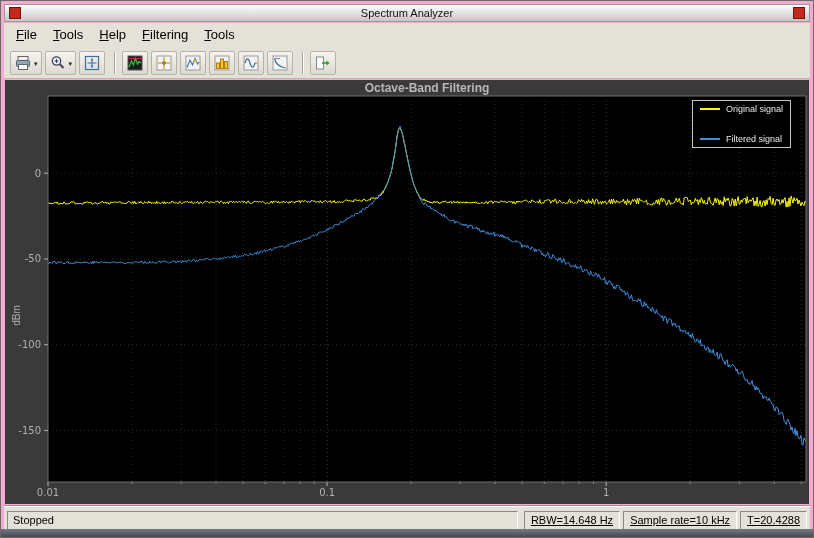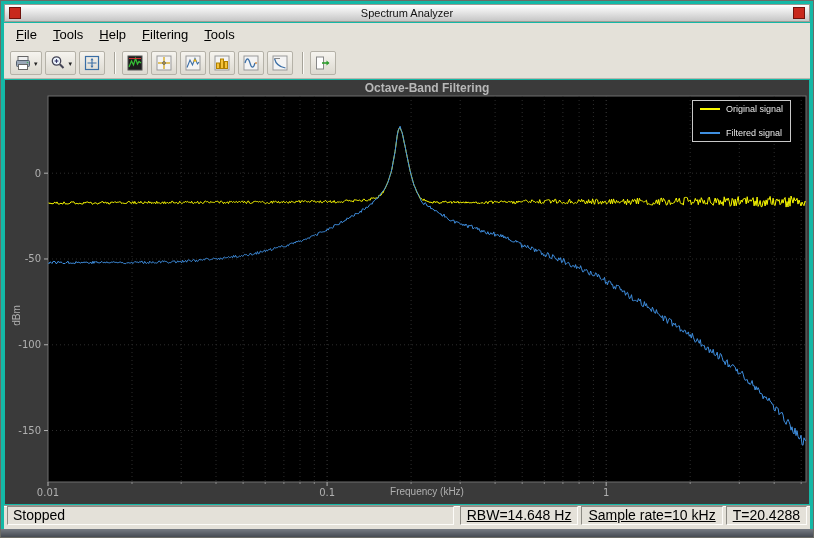--- a/index.html
+++ b/index.html
@@ -1,17 +1,17 @@
 <!DOCTYPE html>
 <html><head>
 <meta charset="utf-8">
 <style>
   html,body{margin:0;padding:0;width:814px;height:538px;overflow:hidden;
     background:#9aa0a6;font-family:"Liberation Sans",sans-serif;}
-  .window{position:absolute;inset:0;background:#14b8a6;border:1px solid #6b6b66;box-sizing:border-box;padding-left:44px;}
+  .window{position:absolute;inset:0;background:#f9a8d4;border:1px solid #6b6b66;box-sizing:border-box;padding-left:44px;}
   .titlebar{position:absolute;left:3px;right:3px;top:3px;height:18px;
     background:linear-gradient(#ffffff,#c6c6c6);border:1px solid #9b9b94;box-sizing:border-box;
     display:flex;align-items:center;justify-content:center;font-size:11px;color:#111;}
   .tb-btn{position:absolute;top:2px;width:12px;height:12px;background:#c8281c;border:1px solid #6f120c;box-sizing:border-box;}
   .tb-btn.left{left:4px}.tb-btn.right{right:4px}
   .menubar{position:absolute;left:3px;right:3px;top:22px;height:25px;display:flex;align-items:flex-start;
     padding-left:4px;font-size:13px;background:#e4e1d9;}
   .menu-item{display:inline-block;padding:4px 8px;color:#000;cursor:default;}
   .menu-item::first-letter{text-decoration:underline;}
   .toolbar{position:absolute;left:3px;right:3px;top:47px;height:31px;display:flex;align-items:center;
@@ -21,26 +21,26 @@
   .dd{font-size:7px;color:#222;line-height:1;}
   .tb-sep{width:0;height:22px;border-left:1px solid #a6a399;border-right:1px solid #fbfaf7;margin:0 6px;}
   .plot-region{position:absolute;left:4px;right:4px;top:79px;height:424px;background:#3a3a3a;}
   .plot-title{position:absolute;left:43px;width:758px;top:1px;text-align:center;
     font-size:12px;font-weight:bold;color:#b8b8b8;}
   #chart{position:absolute;left:0;top:0;}
   .x-label{position:absolute;left:43px;width:758px;top:406px;text-align:center;font-size:10px;color:#b0b0b0;}
   .y-label{position:absolute;left:-9px;top:230px;width:40px;text-align:center;font-size:10px;color:#b0b0b0;
     transform:rotate(-90deg);}
   .legend{position:absolute;right:18px;top:20px;background:#000;border:1px solid #c8c8c8;
-    padding:3px 7px;display:flex;flex-direction:column;gap:14px;}
+    padding:3px 7px;display:flex;flex-direction:column;gap:20px;}
   .legend-entry{display:flex;align-items:center;gap:6px;font-size:9px;color:#e6e6e6;white-space:nowrap;}
   .legend-swatch{display:inline-block;width:20px;height:0;border-top:2px solid;}
   .statusbar{position:absolute;left:3px;right:3px;top:504px;height:25px;background:#e4e1d9;
-    border-top:1px solid #989590;box-shadow:inset 0 1px 0 #fcfbf8;display:flex;align-items:flex-start;
-    padding:0 3px;font-size:14px;color:#000;box-sizing:border-box;}
+    border-top:1px solid #989590;box-shadow:inset 0 1px 0 #fcfbf8;display:flex;align-items:flex-end;
+    padding:0 3px;font-size:11px;color:#000;box-sizing:border-box;}
   .status-left{flex:1;height:17px;line-height:17px;padding:0 5px;border:1px solid;
     border-color:#8c8a83 #fdfcf9 #fdfcf9 #8c8a83;margin-right:3px;}
   .status-cell{height:17px;line-height:17px;padding:0 6px;border:1px solid;
     border-color:#8c8a83 #fdfcf9 #fdfcf9 #8c8a83;margin-left:3px;white-space:nowrap;text-decoration:underline;}
   .bottom-strip{position:absolute;left:0;right:0;bottom:0;height:8px;
     background:linear-gradient(#757a82,#454a52);}
   svg text{font-family:"DejaVu Sans","Liberation Sans",sans-serif;}
 </style>
 </head>
 <body>
@@ -207,21 +207,20 @@
         <line x1="39" y1="178.9777777777778" x2="43" y2="178.9777777777778" stroke="#b0b0b0"></line>
         <text x="36" y="182.4777777777778" text-anchor="end" font-size="10" fill="#b0b0b0">-50</text>
         <line x1="39" y1="264.7555555555556" x2="43" y2="264.7555555555556" stroke="#b0b0b0"></line>
         <text x="36" y="268.2555555555556" text-anchor="end" font-size="10" fill="#b0b0b0">-100</text>
         <line x1="39" y1="350.53333333333336" x2="43" y2="350.53333333333336" stroke="#b0b0b0"></line>
         <text x="36" y="354.03333333333336" text-anchor="end" font-size="10" fill="#b0b0b0">-150</text>
         <path d="M43.0 122.5L44.0 123.5L45.0 122.9L46.0 123.8L47.0 123.4L48.0 124.0L49.0 122.6L50.0 122.2L51.0 123.4L52.0 121.9L53.0 123.9L54.0 124.1L55.0 123.8L56.0 123.0L57.0 123.9L58.0 123.9L59.0 121.8L60.0 123.6L61.0 124.1L62.0 123.6L62.9 124.2L63.9 123.6L64.9 123.4L65.9 121.9L66.9 121.9L67.9 122.0L68.9 121.8L69.9 123.6L70.9 123.9L71.9 123.2L72.9 123.8L73.9 123.8L74.9 123.0L75.9 124.0L76.9 123.9L77.9 124.1L78.9 122.1L79.9 123.2L80.9 122.1L81.9 122.2L82.9 121.9L83.9 122.8L84.9 122.6L85.9 122.1L86.9 123.8L87.9 124.3L88.9 123.2L89.9 123.0L90.9 122.8L91.9 123.6L92.9 124.2L93.9 122.9L94.9 123.1L95.9 122.3L96.9 121.8L97.9 121.6L98.9 123.0L99.9 122.6L100.8 122.0L101.8 123.5L102.8 122.3L103.8 124.0L104.8 124.0L105.8 122.2L106.8 122.2L107.8 122.2L108.8 122.7L109.8 121.6L110.8 122.2L111.8 122.6L112.8 122.1L113.8 122.2L114.8 121.7L115.8 122.1L116.8 123.7L117.8 122.7L118.8 123.5L119.8 123.4L120.8 123.5L121.8 123.2L122.8 121.8L123.8 121.4L124.8 121.8L125.8 123.3L126.8 123.2L127.8 121.6L128.8 123.6L129.8 121.4L130.8 123.7L131.8 123.6L132.8 122.6L133.8 121.9L134.8 123.1L135.8 121.3L136.8 122.8L137.8 123.5L138.7 123.5L139.7 121.7L140.7 122.4L141.7 122.7L142.7 123.2L143.7 121.2L144.7 123.1L145.7 121.9L146.7 123.7L147.7 122.5L148.7 123.1L149.7 122.4L150.7 123.8L151.7 121.3L152.7 123.3L153.7 122.7L154.7 123.0L155.7 123.7L156.7 123.0L157.7 121.8L158.7 123.7L159.7 121.7L160.7 123.7L161.7 122.6L162.7 122.5L163.7 123.5L164.7 122.1L165.7 123.2L166.7 121.3L167.7 121.3L168.7 122.9L169.7 122.9L170.7 122.8L171.7 122.4L172.7 123.7L173.7 123.3L174.7 121.3L175.7 122.7L176.6 123.4L177.6 123.1L178.6 122.2L179.6 122.4L180.6 121.1L181.6 122.3L182.6 121.4L183.6 122.3L184.6 122.1L185.6 123.1L186.6 121.3L187.6 123.2L188.6 123.6L189.6 122.3L190.6 122.8L191.6 122.6L192.6 121.3L193.6 123.5L194.6 123.4L195.6 121.7L196.6 122.6L197.6 123.5L198.6 123.1L199.6 121.4L200.6 121.1L201.6 121.8L202.6 121.5L203.6 122.2L204.6 123.2L205.6 121.5L206.6 122.2L207.6 122.3L208.6 122.4L209.6 122.4L210.6 121.5L211.6 121.5L212.6 121.0L213.5 122.3L214.5 123.1L215.5 121.2L216.5 121.2L217.5 122.0L218.5 123.7L219.5 122.1L220.5 123.3L221.5 122.5L222.5 121.9L223.5 123.6L224.5 121.3L225.5 121.7L226.5 121.4L227.5 122.5L228.5 121.6L229.5 122.3L230.5 122.1L231.5 121.4L232.5 122.8L233.5 121.7L234.5 121.5L235.5 122.3L236.5 121.4L237.5 121.2L238.5 122.8L239.5 121.2L240.5 122.7L241.5 123.5L242.5 121.3L243.5 121.0L244.5 123.0L245.5 123.5L246.5 123.2L247.5 123.0L248.5 121.6L249.5 121.4L250.5 121.3L251.5 121.6L252.4 121.5L253.4 122.1L254.4 121.5L255.4 122.0L256.4 122.2L257.4 121.2L258.4 122.1L259.4 122.8L260.4 123.6L261.4 123.0L262.4 122.6L263.4 123.4L264.4 123.4L265.4 122.6L266.4 121.0L267.4 123.3L268.4 121.0L269.4 121.9L270.4 121.2L271.4 121.6L272.4 122.9L273.4 121.3L274.4 123.0L275.4 122.8L276.4 121.7L277.4 122.7L278.4 121.1L279.4 122.4L280.4 122.6L281.4 121.6L282.4 122.5L283.4 123.3L284.4 121.5L285.4 122.9L286.4 121.2L287.4 121.7L288.4 122.1L289.3 122.7L290.3 122.5L291.3 120.9L292.3 122.0L293.3 120.9L294.3 120.6L295.3 123.0L296.3 121.0L297.3 120.5L298.3 121.8L299.3 121.1L300.3 120.6L301.3 121.6L302.3 122.0L303.3 121.4L304.3 122.2L305.3 122.0L306.3 120.6L307.3 120.5L308.3 121.5L309.3 120.7L310.3 122.1L311.3 122.2L312.3 121.5L313.3 121.7L314.3 122.6L315.3 120.7L316.3 122.6L317.3 122.8L318.3 121.6L319.3 121.6L320.3 120.3L321.3 121.2L322.3 122.5L323.3 121.6L324.3 121.7L325.3 120.6L326.3 122.8L327.3 121.7L328.2 122.3L329.2 120.5L330.2 122.8L331.2 122.8L332.2 121.8L333.2 122.3L334.2 121.5L335.2 122.6L336.2 121.5L337.2 122.6L338.2 122.0L339.2 121.4L340.2 120.3L341.2 120.1L342.2 119.9L343.2 121.1L344.2 120.3L345.2 121.0L346.2 121.0L347.2 121.2L348.2 122.0L349.2 119.8L350.2 119.9L351.2 120.0L352.2 120.3L353.2 120.7L354.2 119.9L355.2 120.6L356.2 121.2L357.2 121.3L358.2 119.4L359.2 119.1L360.2 120.4L361.2 120.7L362.2 121.0L363.2 120.1L364.2 119.5L365.1 120.4L366.1 117.8L367.1 118.3L368.1 117.8L369.1 118.1L370.1 118.5L371.1 117.7L372.1 118.2L373.1 117.9L374.1 115.0L375.1 115.6L376.1 115.2L377.1 112.7L378.1 112.9L379.1 110.1L380.1 108.5L381.1 106.4L382.1 103.8L383.1 101.5L384.1 98.4L385.1 95.4L386.1 92.4L387.1 88.1L388.1 82.3L389.1 76.8L390.1 71.4L391.1 64.0L392.1 56.4L393.1 51.0L394.1 48.2L395.1 47.6L396.1 50.4L397.1 52.6L398.1 56.8L399.1 62.2L400.1 66.4L401.1 71.7L402.1 76.5L403.1 81.2L404.0 85.4L405.0 90.5L406.0 94.3L407.0 98.1L408.0 101.6L409.0 105.3L410.0 107.1L411.0 109.7L412.0 112.8L413.0 113.6L414.0 115.6L415.0 118.4L416.0 118.1L417.0 119.4L418.0 120.6L419.0 118.9L420.0 120.8L421.0 120.5L422.0 121.3L423.0 121.4L424.0 122.1L425.0 122.3L426.0 122.2L427.0 122.7L428.0 123.2L429.0 121.1L430.0 122.5L431.0 121.9L432.0 121.9L433.0 122.0L434.0 123.6L435.0 122.9L436.0 123.0L437.0 122.5L438.0 121.1L439.0 122.3L440.0 121.1L440.9 121.4L441.9 122.3L442.9 123.0L443.9 121.8L444.9 122.4L445.9 121.4L446.9 123.4L447.9 122.3L448.9 121.2L449.9 122.9L450.9 121.8L451.9 122.6L452.9 121.2L453.9 123.2L454.9 122.4L455.9 122.1L456.9 122.9L457.9 122.2L458.9 122.1L459.9 123.2L460.9 121.7L461.9 123.1L462.9 122.1L463.9 122.5L464.9 123.0L465.9 122.6L466.9 122.9L467.9 122.4L468.9 122.3L469.9 122.8L470.9 121.7L471.9 123.2L472.9 123.3L473.9 123.0L474.9 123.7L475.9 122.7L476.9 123.1L477.9 122.6L478.9 123.6L479.8 123.3L480.8 121.5L481.8 121.9L482.8 123.7L483.8 121.6L484.8 121.4L485.8 121.2L486.8 121.0L487.8 123.5L488.8 122.1L489.8 121.3L490.8 121.9L491.8 121.9L492.8 122.0L493.8 122.7L494.8 122.2L495.8 120.9L496.8 121.1L497.8 121.8L498.8 121.7L499.8 121.0L500.8 122.5L501.8 122.2L502.8 122.3L503.8 121.3L504.8 121.8L505.8 122.0L506.8 121.2L507.8 123.5L508.8 121.5L509.8 123.7L510.8 123.5L511.8 121.0L512.8 122.6L513.8 121.1L514.8 121.7L515.8 121.9L516.8 121.9L517.7 121.6L518.7 120.5L519.7 120.7L520.7 120.0L521.7 120.4L522.7 121.7L523.7 122.5L524.7 121.6L525.7 122.7L526.7 119.9L527.7 120.3L528.7 121.7L529.7 121.6L530.7 122.7L531.7 121.7L532.7 121.8L533.7 123.2L534.7 119.6L535.7 123.2L536.7 123.5L537.7 122.6L538.7 123.2L539.7 120.6L540.7 120.5L541.7 120.1L542.7 119.9L543.7 119.7L544.7 120.0L545.7 123.2L546.7 121.7L547.7 120.2L548.7 121.9L549.7 119.4L550.7 119.3L551.7 123.2L552.7 123.0L553.7 121.8L554.6 120.0L555.6 121.9L556.6 122.8L557.6 123.3L558.6 122.0L559.6 123.3L560.6 123.6L561.6 122.9L562.6 123.6L563.6 120.8L564.6 119.2L565.6 123.1L566.6 121.4L567.6 122.8L568.6 123.7L569.6 123.0L570.6 122.6L571.6 123.3L572.6 122.3L573.6 119.7L574.6 120.4L575.6 122.0L576.6 119.3L577.6 121.5L578.6 120.1L579.6 122.6L580.6 124.0L581.6 120.9L582.6 123.3L583.6 119.6L584.6 123.0L585.6 121.3L586.6 123.7L587.6 118.8L588.6 122.4L589.6 124.3L590.6 119.7L591.6 119.3L592.5 119.9L593.5 124.1L594.5 122.7L595.5 121.5L596.5 124.2L597.5 121.1L598.5 123.1L599.5 121.4L600.5 121.4L601.5 124.0L602.5 123.1L603.5 122.2L604.5 119.6L605.5 123.9L606.5 119.2L607.5 123.8L608.5 118.9L609.5 122.0L610.5 123.3L611.5 120.4L612.5 122.3L613.5 121.4L614.5 123.2L615.5 121.8L616.5 121.4L617.5 121.3L618.5 119.2L619.5 123.5L620.5 121.1L621.5 124.8L622.5 119.3L623.5 122.7L624.5 120.8L625.5 124.5L626.5 122.4L627.5 119.5L628.5 121.6L629.5 119.3L630.5 120.0L631.4 123.7L632.4 118.1L633.4 124.0L634.4 118.3L635.4 120.5L636.4 120.7L637.4 121.0L638.4 121.9L639.4 122.0L640.4 121.0L641.4 120.2L642.4 124.6L643.4 123.8L644.4 124.1L645.4 124.6L646.4 124.8L647.4 125.1L648.4 122.7L649.4 124.2L650.4 122.8L651.4 119.9L652.4 123.6L653.4 119.5L654.4 124.9L655.4 119.2L656.4 117.9L657.4 121.9L658.4 118.4L659.4 119.8L660.4 121.8L661.4 125.1L662.4 124.5L663.4 120.3L664.4 120.2L665.4 124.6L666.4 122.8L667.4 123.9L668.4 122.8L669.3 122.7L670.3 120.4L671.3 118.0L672.3 122.1L673.3 120.7L674.3 118.3L675.3 122.9L676.3 123.9L677.3 123.4L678.3 125.1L679.3 117.7L680.3 117.4L681.3 117.4L682.3 117.7L683.3 121.4L684.3 120.9L685.3 119.9L686.3 124.6L687.3 122.2L688.3 123.1L689.3 121.8L690.3 118.4L691.3 120.9L692.3 119.7L693.3 124.7L694.3 119.7L695.3 122.5L696.3 117.7L697.3 120.1L698.3 123.5L699.3 120.3L700.3 124.1L701.3 123.3L702.3 124.2L703.3 118.2L704.3 117.1L705.3 122.0L706.3 123.4L707.2 123.9L708.2 125.3L709.2 121.5L710.2 118.0L711.2 122.8L712.2 118.7L713.2 119.4L714.2 124.7L715.2 120.3L716.2 124.1L717.2 121.7L718.2 125.6L719.2 116.8L720.2 122.1L721.2 118.7L722.2 120.4L723.2 118.0L724.2 121.2L725.2 126.3L726.2 125.1L727.2 118.4L728.2 120.0L729.2 126.0L730.2 119.1L731.2 125.8L732.2 120.8L733.2 116.6L734.2 124.3L735.2 123.8L736.2 120.0L737.2 122.2L738.2 119.0L739.2 118.7L740.2 118.2L741.2 123.9L742.2 116.7L743.2 122.8L744.1 120.8L745.1 119.7L746.1 121.3L747.1 119.7L748.1 117.7L749.1 125.9L750.1 120.9L751.1 125.6L752.1 117.0L753.1 126.4L754.1 124.4L755.1 120.5L756.1 126.7L757.1 126.6L758.1 121.3L759.1 120.7L760.1 126.0L761.1 119.9L762.1 124.6L763.1 118.5L764.1 119.6L765.1 116.4L766.1 123.4L767.1 124.7L768.1 118.2L769.1 124.7L770.1 125.6L771.1 119.7L772.1 119.1L773.1 121.2L774.1 119.6L775.1 124.7L776.1 123.4L777.1 119.5L778.1 123.1L779.1 119.0L780.1 117.5L781.1 127.1L782.0 121.5L783.0 127.0L784.0 117.8L785.0 126.2L786.0 116.0L787.0 119.3L788.0 123.1L789.0 117.6L790.0 120.7L791.0 120.4L792.0 118.3L793.0 124.1L794.0 120.0L795.0 123.0L796.0 126.0L797.0 122.0L798.0 124.2L799.0 125.7L800.0 121.2L801.0 122.5" fill="none" stroke="#f8f800" stroke-width="1" clip-path="url(#cp)"></path>
         <path d="M43.0 182.6L44.0 183.7L45.0 181.9L46.0 182.4L47.0 183.5L48.0 181.5L49.0 181.4L50.0 181.6L51.0 183.6L52.0 183.3L53.0 181.3L54.0 182.2L55.0 182.4L56.0 181.9L57.0 182.6L58.0 183.6L59.0 183.4L60.0 183.6L61.0 182.6L62.0 182.4L62.9 181.1L63.9 183.6L64.9 183.0L65.9 183.1L66.9 183.4L67.9 183.2L68.9 183.2L69.9 183.8L70.9 181.5L71.9 182.4L72.9 182.5L73.9 182.1L74.9 182.9L75.9 183.1L76.9 182.1L77.9 183.0L78.9 181.8L79.9 182.6L80.9 182.1L81.9 182.2L82.9 182.7L83.9 183.5L84.9 182.9L85.9 182.2L86.9 183.8L87.9 181.2L88.9 183.4L89.9 181.3L90.9 182.4L91.9 181.5L92.9 182.9L93.9 182.7L94.9 183.0L95.9 182.0L96.9 181.5L97.9 182.6L98.9 182.7L99.9 182.2L100.8 183.0L101.8 181.7L102.8 182.8L103.8 182.7L104.8 182.9L105.8 182.5L106.8 182.0L107.8 182.3L108.8 181.6L109.8 182.4L110.8 182.4L111.8 182.4L112.8 182.8L113.8 182.5L114.8 182.1L115.8 182.1L116.8 182.8L117.8 182.5L118.8 183.6L119.8 183.5L120.8 183.7L121.8 182.7L122.8 182.9L123.8 182.6L124.8 183.1L125.8 182.9L126.8 182.1L127.8 183.6L128.8 182.5L129.8 181.5L130.8 181.9L131.8 182.2L132.8 182.1L133.8 182.8L134.8 181.4L135.8 182.2L136.8 180.9L137.8 182.8L138.7 183.5L139.7 181.4L140.7 183.1L141.7 183.4L142.7 182.4L143.7 183.5L144.7 181.2L145.7 182.2L146.7 183.2L147.7 181.6L148.7 182.4L149.7 183.1L150.7 182.8L151.7 183.1L152.7 182.6L153.7 181.1L154.7 181.1L155.7 182.8L156.7 181.9L157.7 180.6L158.7 181.8L159.7 181.0L160.7 181.5L161.7 181.7L162.7 182.5L163.7 183.1L164.7 182.5L165.7 182.6L166.7 181.8L167.7 181.1L168.7 181.0L169.7 180.9L170.7 182.8L171.7 182.5L172.7 180.8L173.7 182.0L174.7 181.5L175.7 181.6L176.6 182.8L177.6 180.3L178.6 182.1L179.6 181.6L180.6 180.4L181.6 182.2L182.6 180.3L183.6 179.9L184.6 180.1L185.6 181.2L186.6 181.4L187.6 180.3L188.6 179.4L189.6 180.0L190.6 181.8L191.6 180.2L192.6 181.5L193.6 180.6L194.6 179.0L195.6 180.1L196.6 179.7L197.6 180.3L198.6 179.2L199.6 180.0L200.6 178.5L201.6 178.3L202.6 178.6L203.6 179.3L204.6 180.0L205.6 179.6L206.6 179.3L207.6 179.0L208.6 178.1L209.6 178.5L210.6 178.7L211.6 178.7L212.6 179.5L213.5 178.1L214.5 179.5L215.5 177.8L216.5 178.8L217.5 179.3L218.5 177.5L219.5 177.1L220.5 177.8L221.5 177.7L222.5 177.5L223.5 176.6L224.5 177.4L225.5 177.3L226.5 176.6L227.5 177.7L228.5 175.5L229.5 177.2L230.5 175.3L231.5 177.2L232.5 177.3L233.5 176.9L234.5 176.1L235.5 176.5L236.5 175.5L237.5 176.2L238.5 175.6L239.5 174.4L240.5 174.7L241.5 174.6L242.5 175.5L243.5 175.7L244.5 174.4L245.5 173.0L246.5 174.8L247.5 174.9L248.5 174.3L249.5 174.0L250.5 172.6L251.5 174.3L252.4 171.6L253.4 173.8L254.4 173.4L255.4 171.0L256.4 171.7L257.4 172.3L258.4 171.0L259.4 170.1L260.4 171.7L261.4 170.0L262.4 170.9L263.4 169.7L264.4 169.6L265.4 168.5L266.4 170.6L267.4 170.1L268.4 169.1L269.4 167.5L270.4 168.0L271.4 167.7L272.4 167.7L273.4 166.7L274.4 166.7L275.4 167.1L276.4 165.6L277.4 165.9L278.4 167.0L279.4 166.8L280.4 166.8L281.4 166.6L282.4 164.9L283.4 165.8L284.4 164.0L285.4 163.5L286.4 163.1L287.4 163.2L288.4 163.8L289.3 162.1L290.3 163.1L291.3 161.1L292.3 162.1L293.3 160.8L294.3 161.5L295.3 160.8L296.3 161.7L297.3 160.9L298.3 159.7L299.3 159.6L300.3 159.0L301.3 159.6L302.3 158.2L303.3 157.9L304.3 158.6L305.3 156.8L306.3 156.1L307.3 155.8L308.3 155.4L309.3 155.4L310.3 154.3L311.3 155.2L312.3 155.4L313.3 152.7L314.3 152.2L315.3 151.9L316.3 152.2L317.3 152.0L318.3 151.8L319.3 151.8L320.3 151.0L321.3 151.0L322.3 148.8L323.3 150.1L324.3 147.8L325.3 147.9L326.3 147.7L327.3 148.2L328.2 147.6L329.2 144.9L330.2 144.5L331.2 144.7L332.2 144.7L333.2 144.7L334.2 144.5L335.2 142.6L336.2 141.1L337.2 142.8L338.2 141.6L339.2 141.5L340.2 140.0L341.2 140.2L342.2 137.8L343.2 138.9L344.2 137.7L345.2 137.6L346.2 135.8L347.2 135.7L348.2 136.3L349.2 136.0L350.2 133.4L351.2 133.6L352.2 133.5L353.2 133.9L354.2 132.9L355.2 131.1L356.2 132.4L357.2 129.2L358.2 128.5L359.2 129.8L360.2 129.1L361.2 127.0L362.2 127.6L363.2 127.1L364.2 125.2L365.1 124.5L366.1 123.6L367.1 124.3L368.1 121.6L369.1 121.0L370.1 120.1L371.1 119.0L372.1 118.3L373.1 118.0L374.1 115.6L375.1 115.4L376.1 113.0L377.1 112.2L378.1 110.7L379.1 110.0L380.1 107.9L381.1 105.9L382.1 104.2L383.1 101.9L384.1 98.8L385.1 95.2L386.1 92.3L387.1 87.7L388.1 82.1L389.1 77.0L390.1 71.4L391.1 63.7L392.1 56.0L393.1 50.8L394.1 48.3L395.1 46.2L396.1 50.1L397.1 52.5L398.1 57.0L399.1 61.9L400.1 66.3L401.1 71.7L402.1 76.5L403.1 81.6L404.0 86.0L405.0 90.4L406.0 94.5L407.0 98.4L408.0 101.8L409.0 105.2L410.0 107.6L411.0 110.0L412.0 111.9L413.0 114.4L414.0 116.3L415.0 117.6L416.0 120.9L417.0 122.2L418.0 123.8L419.0 124.6L420.0 122.6L421.0 123.5L422.0 125.9L423.0 126.2L424.0 127.0L425.0 125.9L426.0 129.0L427.0 128.2L428.0 129.5L429.0 129.7L430.0 131.2L431.0 130.2L432.0 131.6L433.0 132.1L434.0 133.2L435.0 134.2L436.0 133.7L437.0 136.1L438.0 135.9L439.0 134.0L440.0 137.4L440.9 136.5L441.9 137.7L442.9 138.9L443.9 140.1L444.9 140.7L445.9 141.0L446.9 140.5L447.9 140.2L448.9 140.2L449.9 143.3L450.9 141.4L451.9 142.0L452.9 142.0L453.9 142.6L454.9 143.5L455.9 144.4L456.9 143.9L457.9 145.6L458.9 144.2L459.9 145.8L460.9 144.0L461.9 145.4L462.9 147.8L463.9 145.1L464.9 146.0L465.9 145.4L466.9 145.2L467.9 148.8L468.9 148.4L469.9 147.4L470.9 148.6L471.9 147.2L472.9 149.8L473.9 148.4L474.9 151.0L475.9 152.3L476.9 150.2L477.9 152.0L478.9 150.3L479.8 151.6L480.8 153.5L481.8 154.0L482.8 151.7L483.8 154.2L484.8 154.5L485.8 152.7L486.8 154.2L487.8 154.0L488.8 151.9L489.8 156.2L490.8 154.3L491.8 155.4L492.8 154.3L493.8 155.8L494.8 156.8L495.8 154.4L496.8 157.0L497.8 154.9L498.8 158.0L499.8 156.4L500.8 158.4L501.8 158.1L502.8 156.9L503.8 159.8L504.8 159.6L505.8 161.1L506.8 161.1L507.8 162.2L508.8 161.8L509.8 161.8L510.8 160.3L511.8 162.2L512.8 161.3L513.8 162.4L514.8 162.9L515.8 162.9L516.8 167.5L517.7 165.5L518.7 166.8L519.7 164.9L520.7 166.8L521.7 167.5L522.7 165.4L523.7 167.9L524.7 168.3L525.7 169.8L526.7 166.9L527.7 167.4L528.7 168.4L529.7 171.8L530.7 168.9L531.7 171.3L532.7 170.5L533.7 169.7L534.7 170.1L535.7 171.3L536.7 174.7L537.7 173.3L538.7 175.8L539.7 174.7L540.7 176.8L541.7 174.6L542.7 172.5L543.7 174.0L544.7 177.9L545.7 178.1L546.7 178.7L547.7 174.6L548.7 175.4L549.7 177.4L550.7 179.1L551.7 179.2L552.7 181.1L553.7 177.8L554.6 179.6L555.6 177.7L556.6 182.7L557.6 182.0L558.6 178.4L559.6 180.9L560.6 184.6L561.6 183.5L562.6 182.7L563.6 182.4L564.6 184.5L565.6 186.7L566.6 187.0L567.6 185.5L568.6 185.7L569.6 187.4L570.6 184.6L571.6 188.6L572.6 186.7L573.6 187.7L574.6 188.6L575.6 185.7L576.6 188.8L577.6 191.8L578.6 191.8L579.6 189.6L580.6 190.1L581.6 189.5L582.6 191.4L583.6 193.9L584.6 195.2L585.6 191.0L586.6 193.8L587.6 195.6L588.6 195.5L589.6 195.7L590.6 192.8L591.6 193.5L592.5 197.0L593.5 194.4L594.5 196.0L595.5 199.0L596.5 199.9L597.5 199.3L598.5 199.6L599.5 197.4L600.5 203.5L601.5 201.9L602.5 204.7L603.5 201.0L604.5 201.1L605.5 201.6L606.5 204.6L607.5 204.3L608.5 208.6L609.5 206.6L610.5 209.2L611.5 205.0L612.5 205.5L613.5 205.5L614.5 206.8L615.5 210.0L616.5 209.4L617.5 212.1L618.5 210.9L619.5 210.9L620.5 215.3L621.5 213.1L622.5 212.3L623.5 215.5L624.5 218.8L625.5 217.8L626.5 214.7L627.5 220.5L628.5 220.7L629.5 220.4L630.5 220.4L631.4 220.7L632.4 221.9L633.4 218.5L634.4 220.8L635.4 219.2L636.4 224.7L637.4 226.4L638.4 226.6L639.4 221.6L640.4 225.8L641.4 223.6L642.4 227.6L643.4 227.0L644.4 228.6L645.4 229.0L646.4 231.5L647.4 227.2L648.4 229.5L649.4 232.6L650.4 233.4L651.4 229.6L652.4 233.2L653.4 233.6L654.4 234.8L655.4 236.4L656.4 237.5L657.4 235.6L658.4 241.0L659.4 236.2L660.4 236.4L661.4 239.0L662.4 243.4L663.4 240.2L664.4 238.4L665.4 239.0L666.4 240.0L667.4 246.2L668.4 243.1L669.3 244.7L670.3 243.3L671.3 247.1L672.3 246.8L673.3 246.0L674.3 245.8L675.3 251.3L676.3 249.7L677.3 251.0L678.3 252.2L679.3 250.1L680.3 250.4L681.3 253.8L682.3 253.8L683.3 251.9L684.3 256.2L685.3 254.6L686.3 258.1L687.3 253.3L688.3 257.2L689.3 259.9L690.3 262.3L691.3 261.2L692.3 258.6L693.3 261.2L694.3 263.3L695.3 259.6L696.3 266.4L697.3 264.8L698.3 265.5L699.3 265.5L700.3 269.6L701.3 269.8L702.3 267.2L703.3 267.1L704.3 272.7L705.3 269.4L706.3 272.3L707.2 272.9L708.2 269.3L709.2 274.8L710.2 275.6L711.2 275.0L712.2 272.1L713.2 279.0L714.2 278.5L715.2 273.5L716.2 274.3L717.2 277.6L718.2 281.3L719.2 281.3L720.2 284.7L721.2 280.8L722.2 279.7L723.2 287.0L724.2 284.7L725.2 287.2L726.2 286.3L727.2 284.8L728.2 284.7L729.2 286.3L730.2 287.2L731.2 291.1L732.2 288.9L733.2 294.1L734.2 293.6L735.2 293.8L736.2 292.6L737.2 291.2L738.2 294.2L739.2 298.2L740.2 300.3L741.2 299.9L742.2 299.5L743.2 303.4L744.1 302.8L745.1 304.6L746.1 303.2L747.1 300.5L748.1 305.8L749.1 305.5L750.1 310.0L751.1 306.4L752.1 309.8L753.1 307.6L754.1 309.9L755.1 313.6L756.1 313.4L757.1 314.1L758.1 318.8L759.1 316.1L760.1 317.6L761.1 316.8L762.1 319.9L763.1 320.7L764.1 318.0L765.1 321.2L766.1 322.0L767.1 324.1L768.1 324.4L769.1 330.2L770.1 331.1L771.1 326.8L772.1 327.7L773.1 328.3L774.1 334.7L775.1 333.3L776.1 332.9L777.1 332.3L778.1 335.1L779.1 341.1L780.1 342.6L781.1 344.4L782.0 341.1L783.0 339.4L784.0 341.8L785.0 344.5L786.0 350.2L787.0 346.8L788.0 352.3L789.0 354.0L790.0 348.1L791.0 355.6L792.0 350.7L793.0 356.5L794.0 358.9L795.0 358.6L796.0 355.2L797.0 364.5L798.0 365.3L799.0 357.8L800.0 360.2L801.0 360.5" fill="none" stroke="#3f8fe0" stroke-width="1" clip-path="url(#cp)"></path>
       </svg>
     <div class="plot-title">Octave-Band Filtering</div>
-    <div class="x-label">Frequency (kHz)</div>
     <div class="y-label">dBm</div>
     <div class="legend" id="legend">
         <div class="legend-entry">
           <span class="legend-swatch" style="border-top-color: rgb(248, 248, 0);"></span>
           <span>Original signal</span>
         </div>
         <div class="legend-entry">
           <span class="legend-swatch" style="border-top-color: rgb(63, 143, 224);"></span>
           <span>Filtered signal</span>
         </div>

